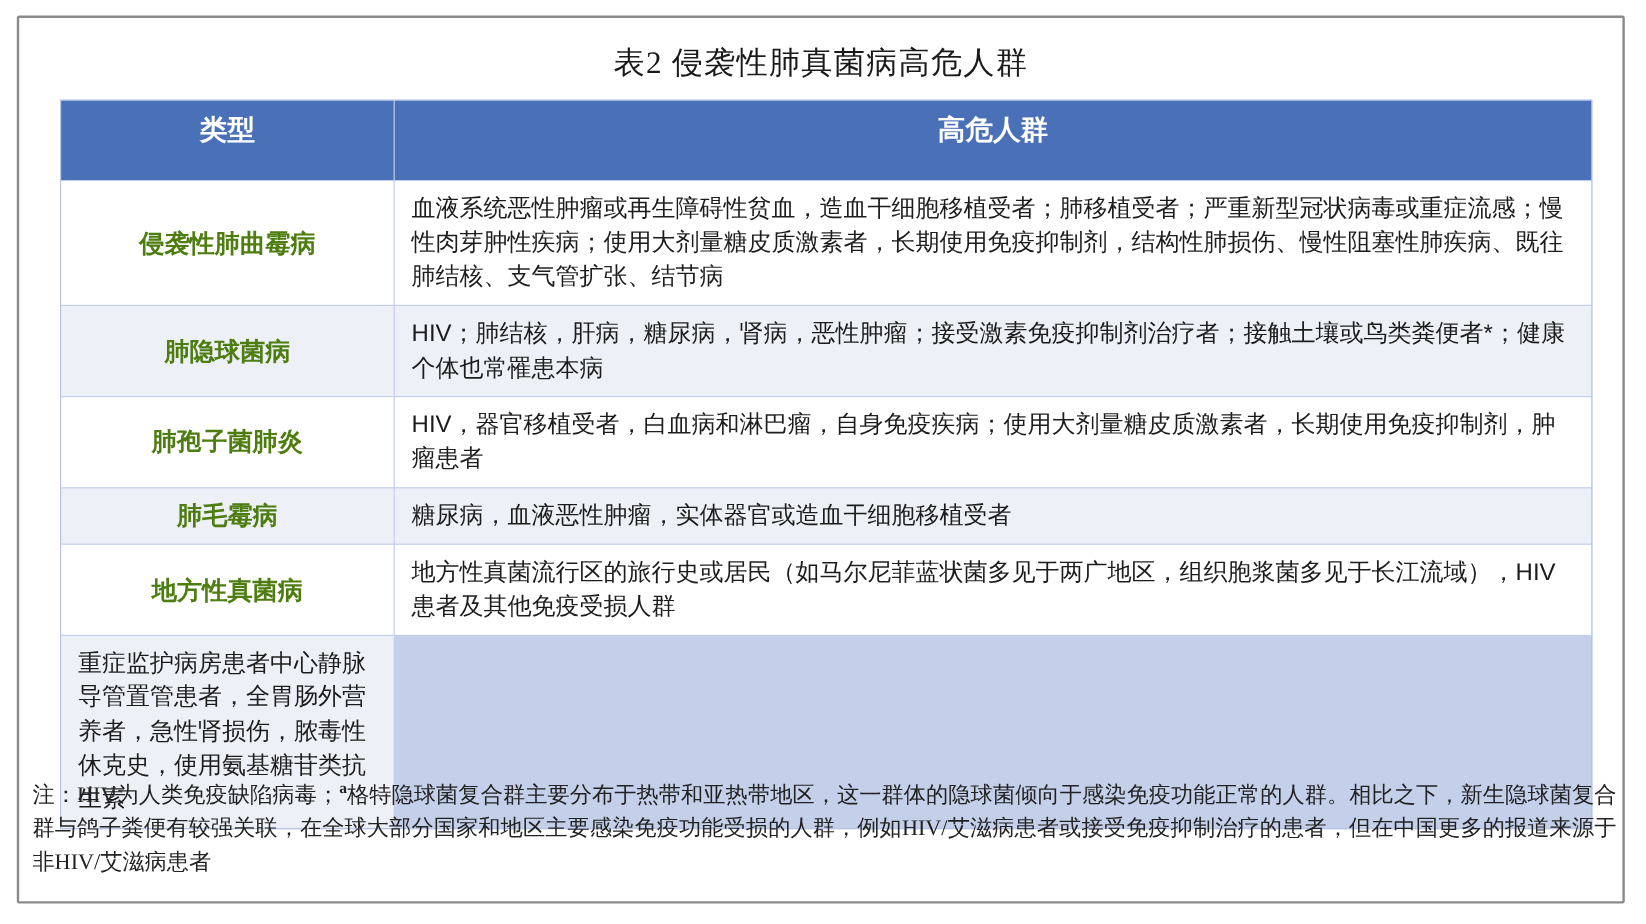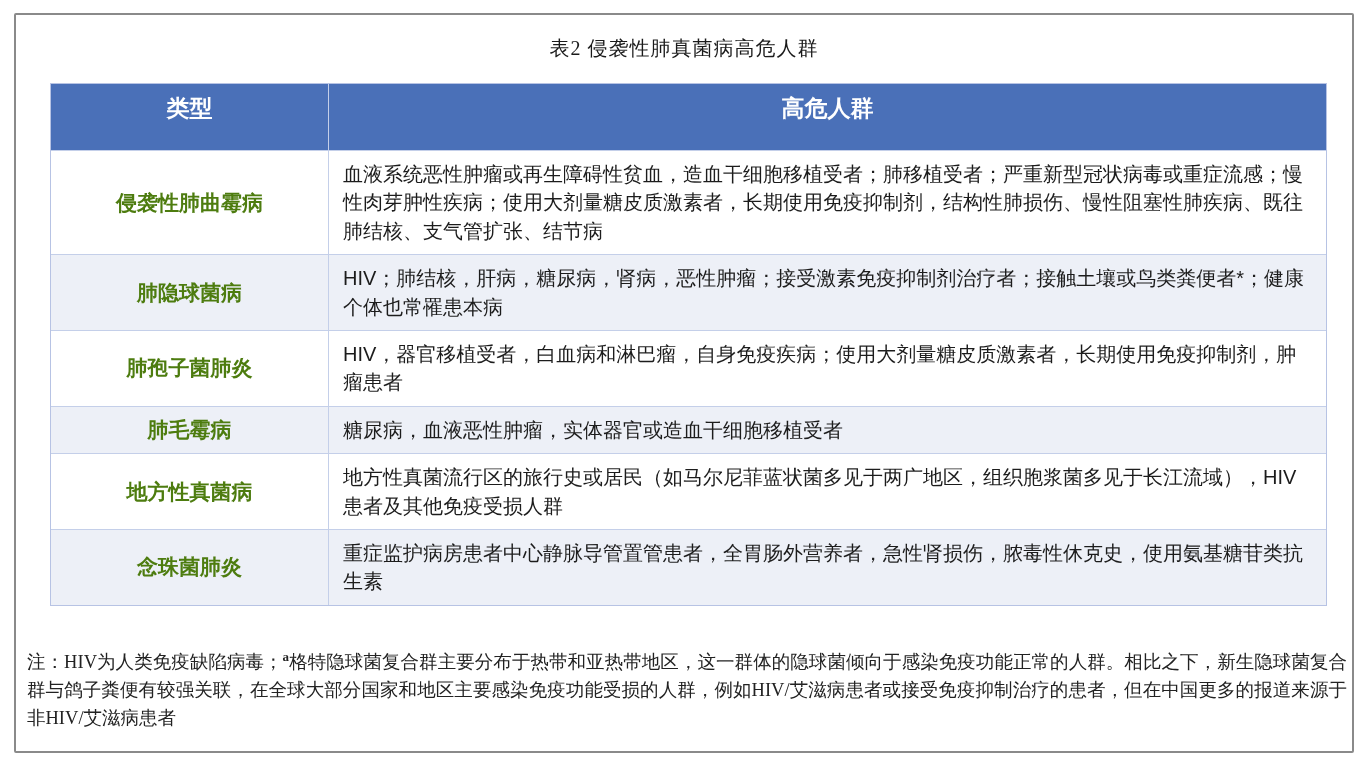--- a/index.html
+++ b/index.html
@@ -23,21 +23,21 @@
     height: 740px;
     background: #ffffff;
     border: 2px solid #8a8a8a;
     border-radius: 2px;
     box-sizing: border-box;
   }
   .doc-title {
     margin-top: 20px;
     text-align: center;
     font-family: "Liberation Serif", "DejaVu Serif", serif;
-    font-size: 20px;
+    font-size: 26px;
     color: #1a1a1a;
     letter-spacing: 1px;
   }
   .tbl {
     position: absolute;
     left: 34px;
     top: 68px;
     width: 1277px;
     display: grid;
     grid-template-columns: 277px 1fr;
@@ -124,21 +124,20 @@
       <div class="cell type-cell bg-alt">肺毛霉病</div>
       <div class="cell pop-cell bg-alt">
           <span>糖尿病，血液恶性肿瘤，实体器官或造血干细胞移植受者</span>
         </div>
 
       <div class="cell type-cell bg-white">地方性真菌病</div>
       <div class="cell pop-cell bg-white">
           <span>地方性真菌流行区的旅行史或居民（如马尔尼菲蓝状菌多见于两广地区，组织胞浆菌多见于长江流域），HIV患者及其他免疫受损人群</span>
         </div>
 
-      <div class="cell type-cell bg-alt">念珠菌肺炎</div>
       <div class="cell pop-cell bg-alt">
           <span>重症监护病房患者中心静脉导管置管患者，全胃肠外营养者，急性肾损伤，脓毒性休克史，使用氨基糖苷类抗生素</span>
         </div>
 
 
     </div>
 
     <div class="note"><span>注：HIV为人类免疫缺陷病毒；</span><sup>a</sup><span>格特隐球菌复合群主要分布于热带和亚热带地区，这一群体的隐球菌倾向于感染免疫功能正常的人群。相比之下，新生隐球菌复合群与鸽子粪便有较强关联，在全球大部分国家和地区主要感染免疫功能受损的人群，例如HIV/艾滋病患者或接受免疫抑制治疗的患者，但在中国更多的报道来源于非HIV/艾滋病患者</span></div>
 
   </div>

